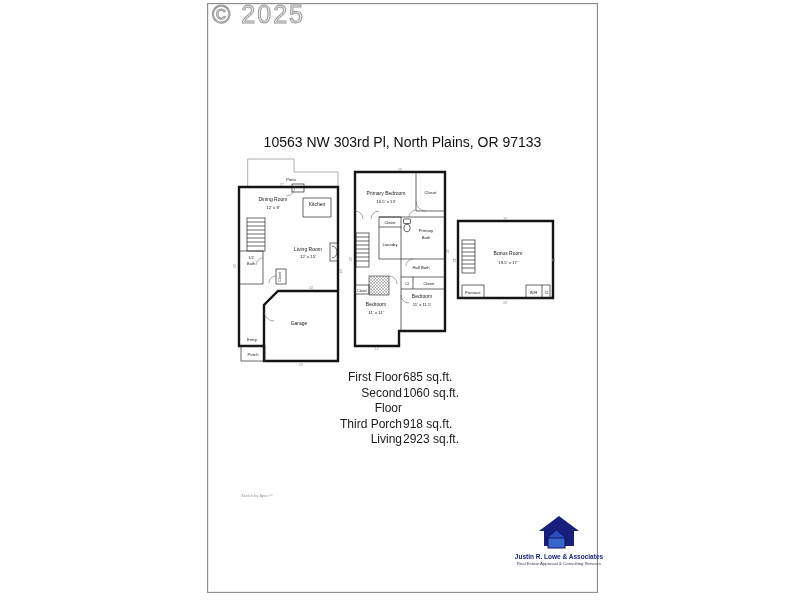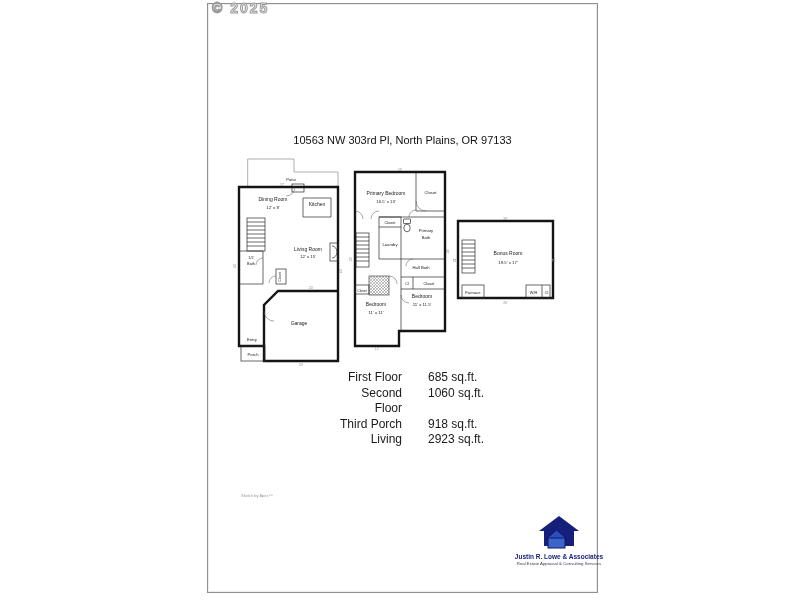--- a/index.html
+++ b/index.html
@@ -1,40 +1,40 @@
 <!DOCTYPE html>
 <html><head>
 <meta charset="utf-8">
 <style>
   html,body{margin:0;padding:0;background:#fff;}
   .canvas{position:relative;width:800px;height:600px;background:#fff;overflow:hidden;
           font-family:"Liberation Sans",sans-serif;}
   .page{position:absolute;left:207px;top:3px;width:389px;height:588px;background:#fff;
         border:1px solid #8f8f8f;box-shadow:inset 0 0 0 1px #ececec;}
-  .watermark{position:absolute;left:4px;top:-4px;font-size:14px;font-weight:bold;
+  .watermark{position:absolute;left:4px;top:-4px;font-size:25px;font-weight:normal;
              letter-spacing:2px;color:#e9e9e9;-webkit-text-stroke:1px #9a9a9a;}
   .address{position:absolute;left:0;top:130px;width:100%;text-align:center;
-           font-size:11px;color:#111;}
+           font-size:14px;color:#111;}
   .plan{position:absolute;}
   svg{overflow:visible;display:block;}
   svg text{font-family:"Liberation Sans",sans-serif;text-anchor:middle;}
   .wall{stroke:#141414;stroke-width:2.4;fill:none;stroke-linejoin:miter;}
   .thin{stroke:#2a2a2a;stroke-width:.7;fill:none;}
   .lite{stroke:#9a9a9a;stroke-width:.8;fill:none;}
   .arc{stroke:#555;stroke-width:.5;fill:none;}
   .room{font-size:5px;fill:#1a1a1a;}
   .size{font-size:4.3px;fill:#1a1a1a;}
   .med{font-size:4.2px;fill:#1a1a1a;}
   .small{font-size:3.8px;fill:#1a1a1a;}
   .xsmall{font-size:3.4px;fill:#1a1a1a;}
   .dim{font-size:3.4px;fill:#8a8a8a;}
   .area-table{position:absolute;left:130px;top:366px;width:170px;font-size:12px;color:#1a1a1a;}
   .area-row{display:flex;line-height:15.5px;}
   .area-label{width:64px;text-align:right;}
-  .area-value{margin-left:26px;text-align:left;}
+  .area-value{margin-left:1px;text-align:left;}
   .area-row.total .area-label{}
   .sketch-credit{position:absolute;left:33px;top:489px;font-size:4px;color:#999;}
   .logo{position:absolute;left:295px;top:510px;width:112px;text-align:center;}
   .logo-company{font-size:6.5px;font-weight:bold;color:#151d78;margin-top:1px;}
   .logo-tagline{font-size:4.3px;color:#3a3a55;margin-top:1px;}
 </style>
 </head>
 <body>
 
 <div class="canvas">

